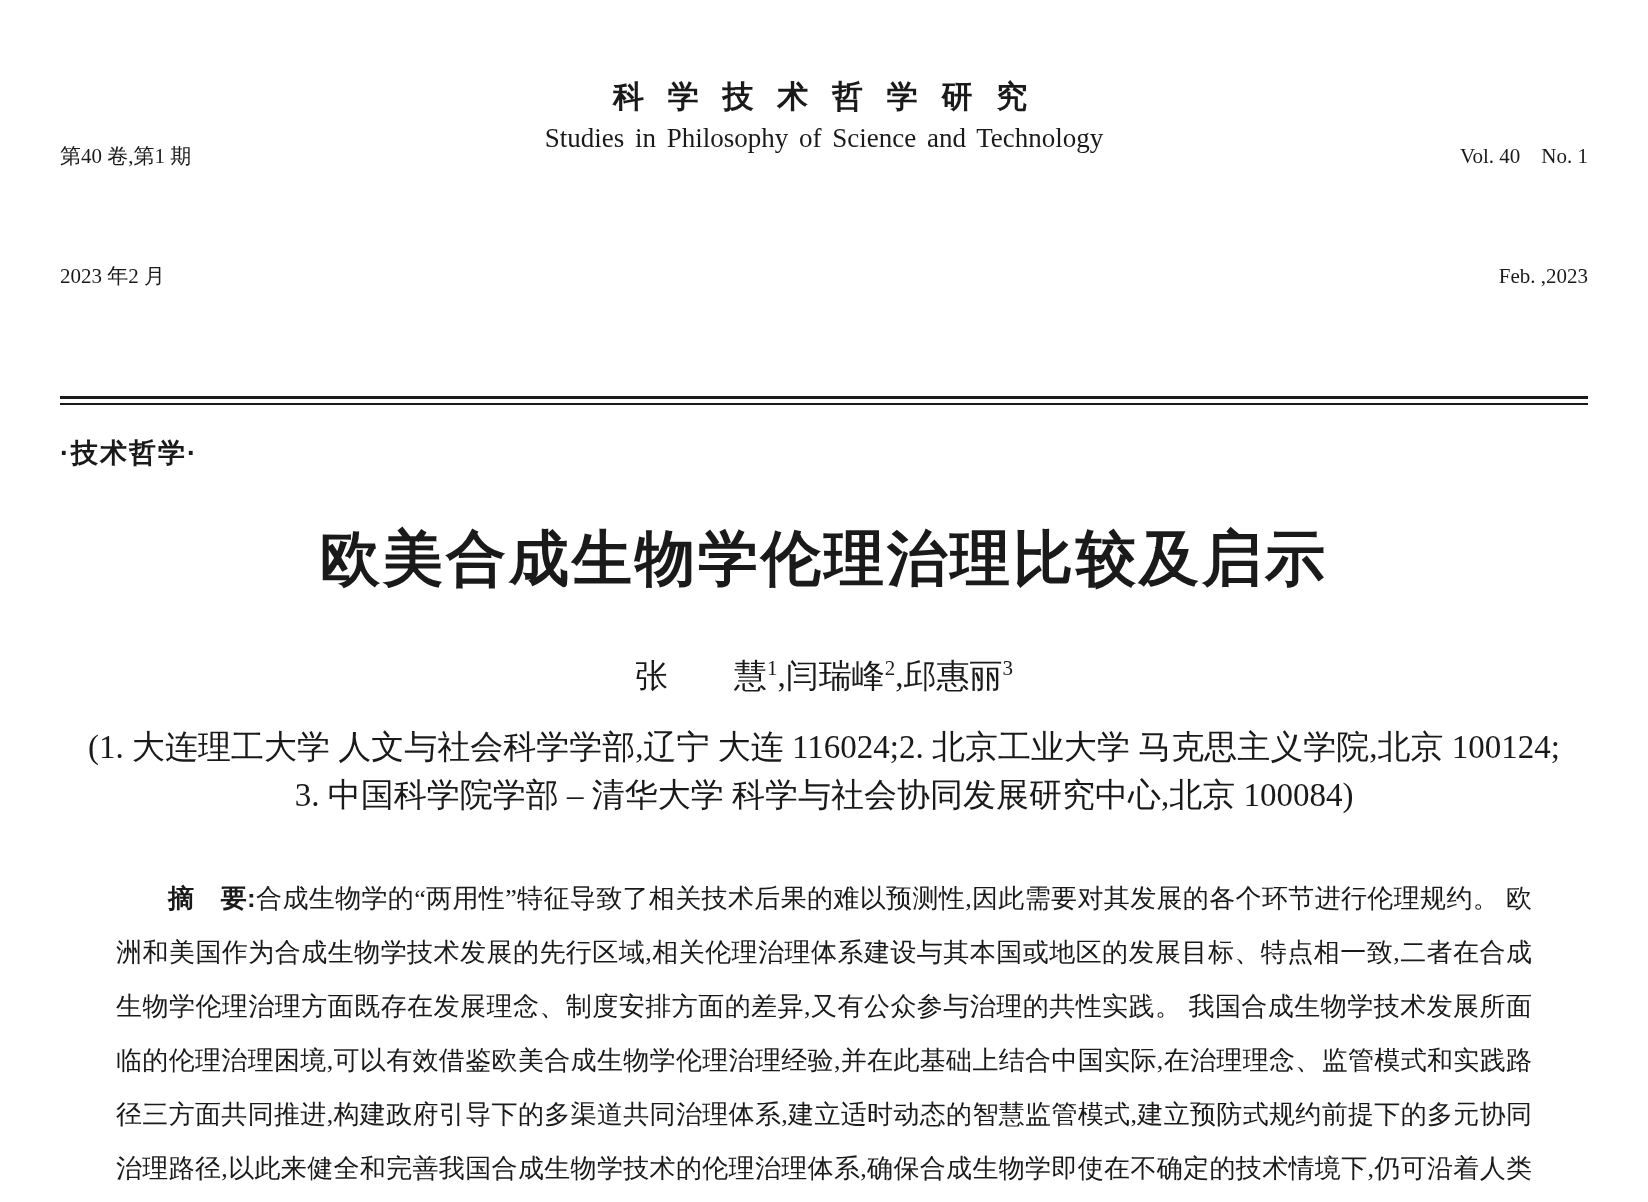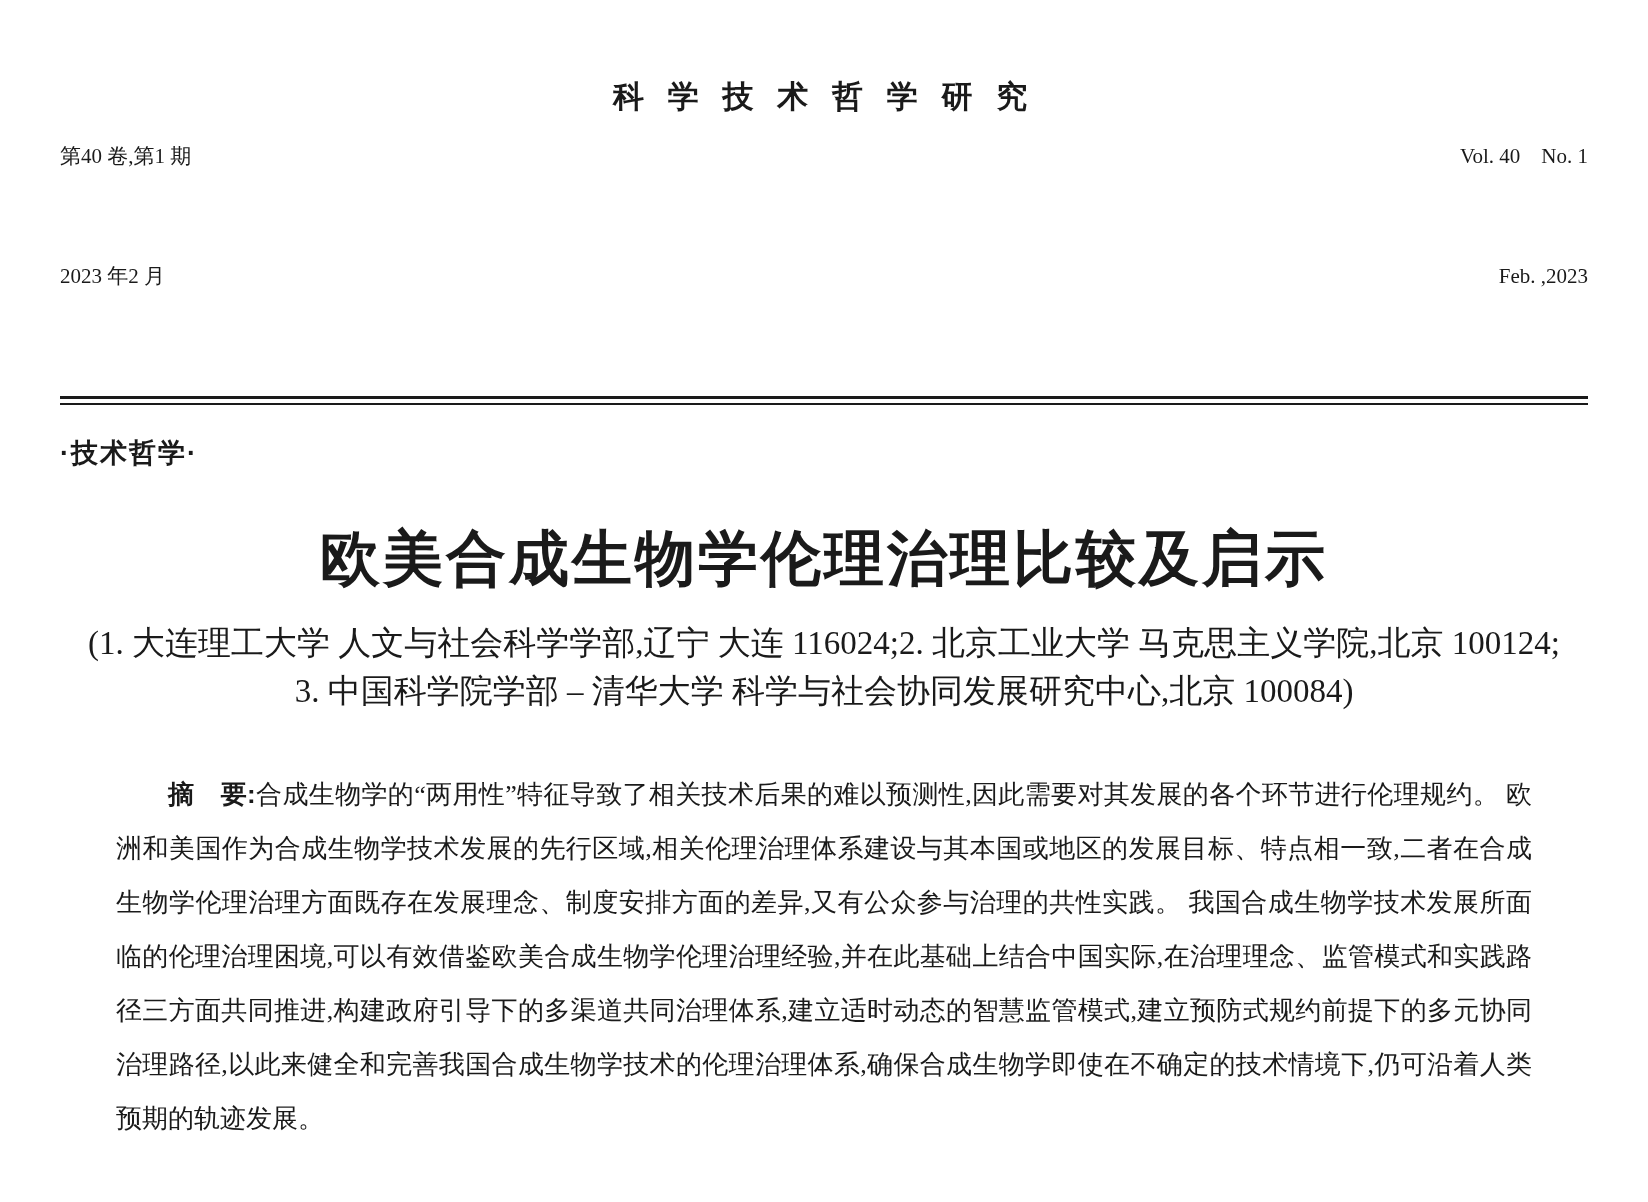--- a/index.html
+++ b/index.html
@@ -101,36 +101,40 @@
 
 <div class="page">
 
   <div class="masthead">
     <div class="mast-left">
       <div>第40 卷,第1 期</div>
       <div>2023 年2 月</div>
     </div>
     <div class="mast-center">
       <div class="cn">科 学 技 术 哲 学 研 究</div>
+      <div class="en">Studies in Philosophy of Science and Technology</div>
     </div>
     <div class="mast-right">
       <div>Vol. 40    No. 1</div>
       <div>Feb. ,2023</div>
     </div>
   </div>
 
   <div class="rule-double">
     <div class="thick"></div>
     <div class="thin"></div>
   </div>
 
   <div class="section-label">·技术哲学·</div>
 
   <h1 class="article-title">欧美合成生物学伦理治理比较及启示</h1>
 
+  <div class="authors">
+    <span><span>张　　慧</span><sup>1</sup><span>,</span></span><span><span>闫瑞峰</span><sup>2</sup><span>,</span></span><span><span>邱惠丽</span><sup>3</sup><span></span></span>
+  </div>
 
   <div class="affiliations">
     <div>(1. 大连理工大学 人文与社会科学学部,辽宁 大连 116024;2. 北京工业大学 马克思主义学院,北京 100124;</div>
     <div>3. 中国科学院学部 – 清华大学 科学与社会协同发展研究中心,北京 100084)</div>
   </div>
 
   <p class="abstract">
     <span class="label-bold">摘　要:</span><span>合成生物学的“两用性”特征导致了相关技术后果的难以预测性,因此需要对其发展的各个环节进行伦理规约。 欧洲和美国作为合成生物学技术发展的先行区域,相关伦理治理体系建设与其本国或地区的发展目标、特点相一致,二者在合成生物学伦理治理方面既存在发展理念、制度安排方面的差异,又有公众参与治理的共性实践。 我国合成生物学技术发展所面临的伦理治理困境,可以有效借鉴欧美合成生物学伦理治理经验,并在此基础上结合中国实际,在治理理念、监管模式和实践路径三方面共同推进,构建政府引导下的多渠道共同治理体系,建立适时动态的智慧监管模式,建立预防式规约前提下的多元协同治理路径,以此来健全和完善我国合成生物学技术的伦理治理体系,确保合成生物学即使在不确定的技术情境下,仍可沿着人类预期的轨迹发展。</span>
   </p>
 

